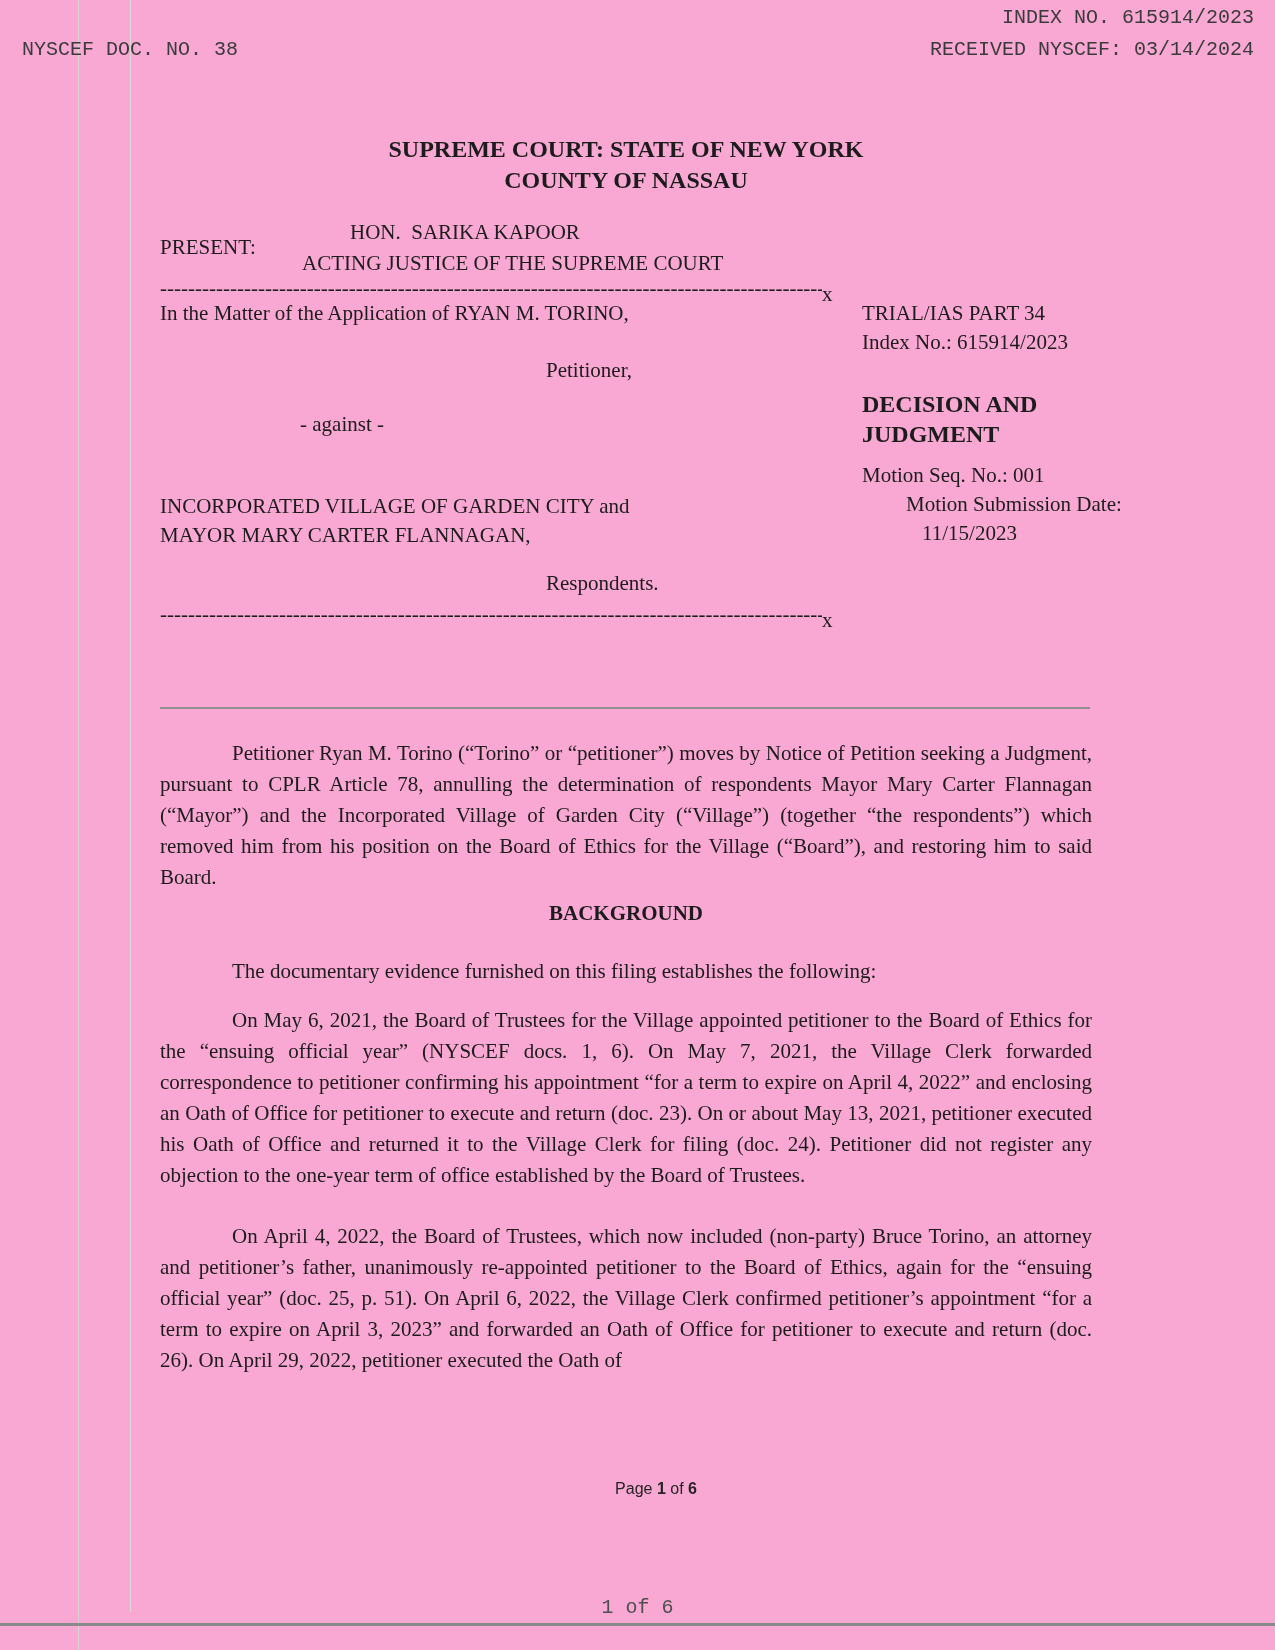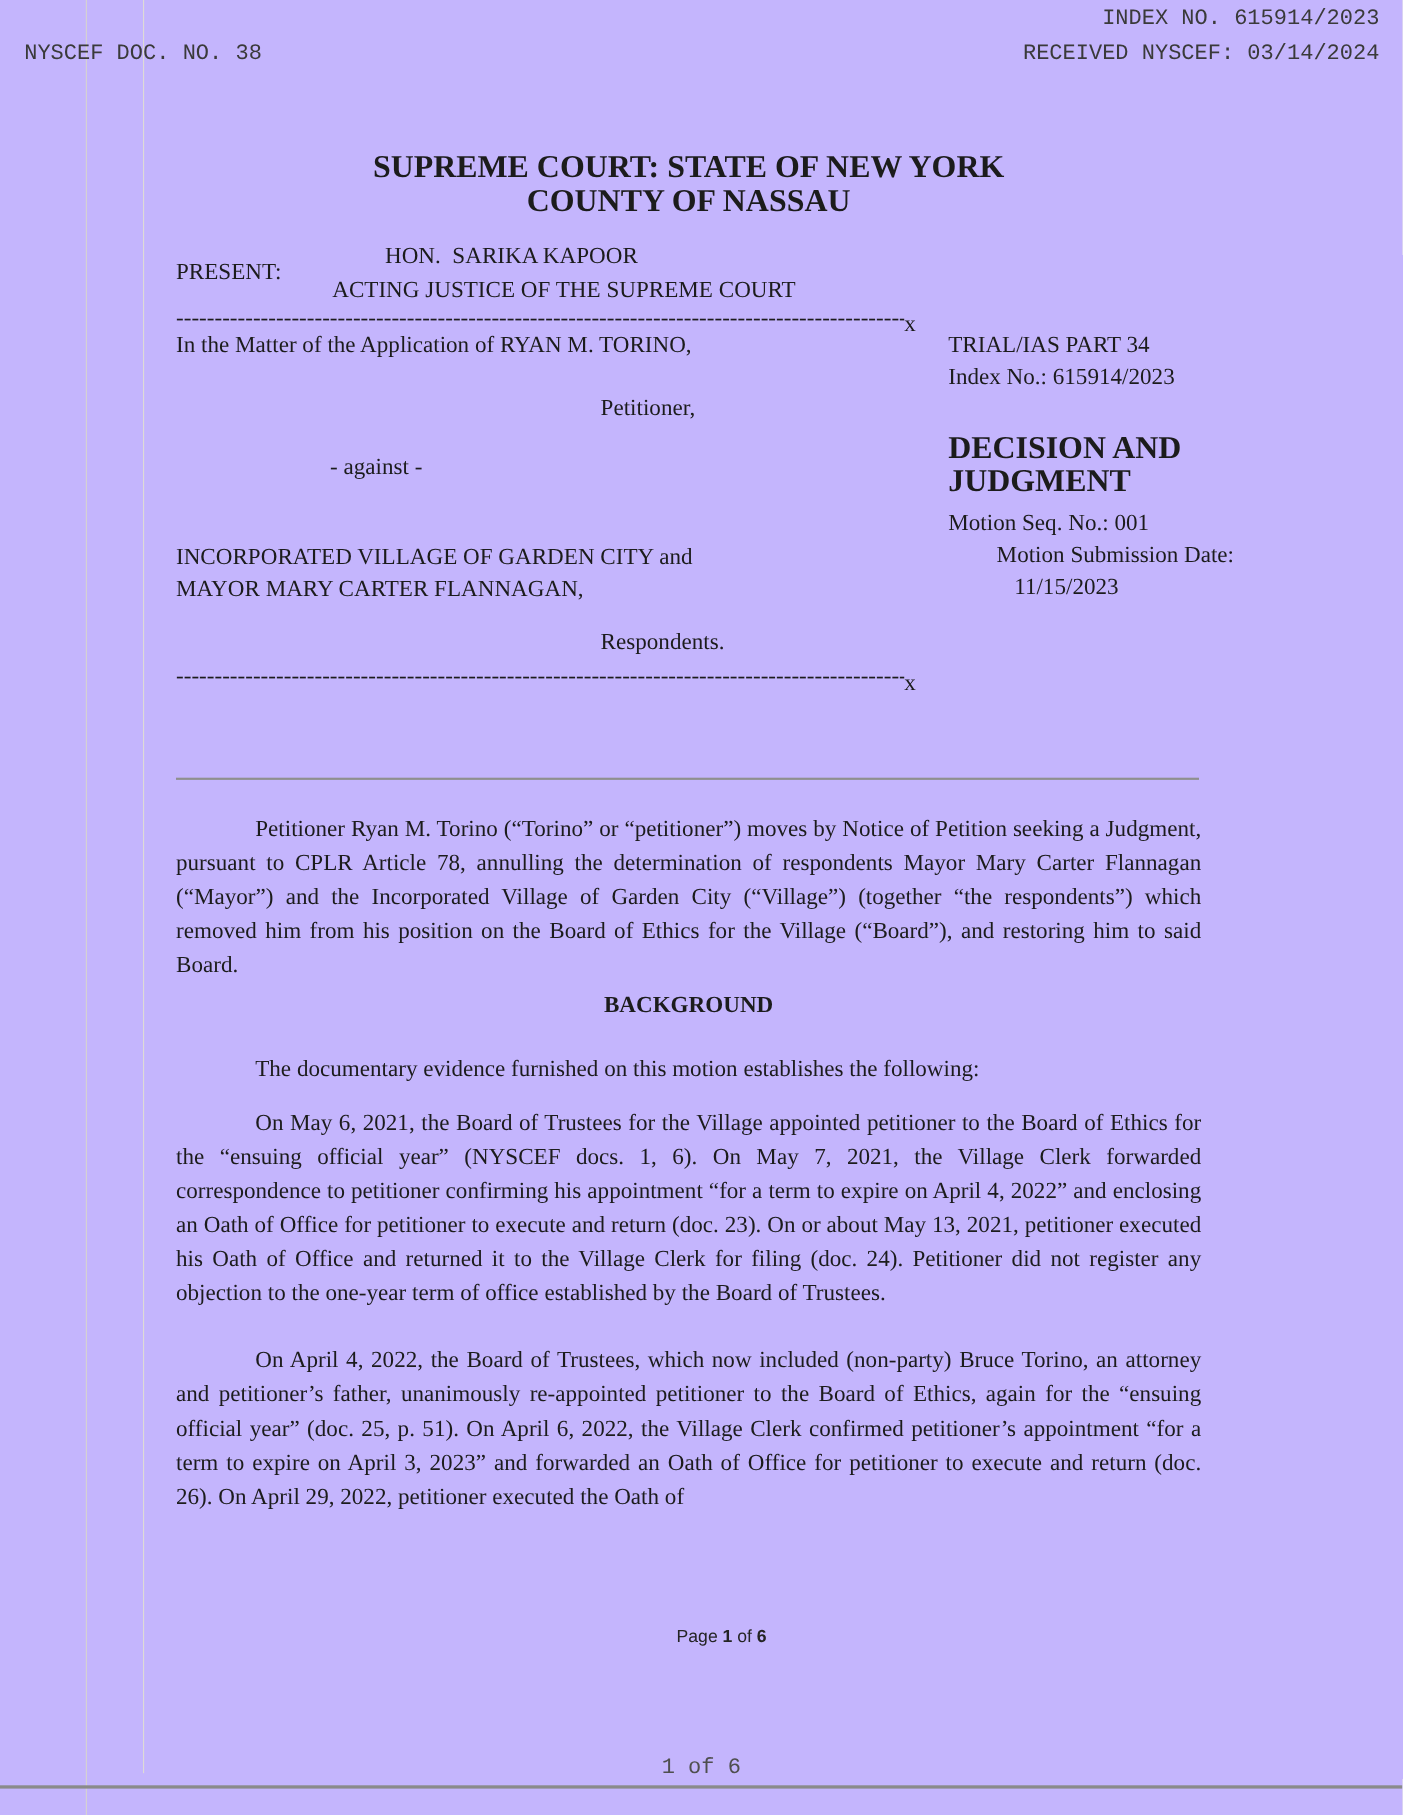--- a/index.html
+++ b/index.html
@@ -1,41 +1,41 @@
 <!DOCTYPE html>
 <html><head>
 <meta charset="utf-8">
 <style>
   html,body{margin:0;padding:0;background:#e9e9e9;}
   .page{
     position:relative;
     width:1275px;height:1650px;
     margin:0 auto;
-    background:#c4b5fd;
+    background:#f9a8d4;
     overflow:hidden;
     font-family:"Liberation Serif","DejaVu Serif",serif;
     color:#1c1c1c;
   }
   
   .artifact-line{position:absolute;top:0;width:1px;background:#d7d4cf;}
   .artifact-line.a1{left:78px;height:1650px;}
   .artifact-line.a2{left:130px;height:1612px;background:#dedbd6;}
 
   
   .ecf{position:absolute;font-family:"Liberation Mono","DejaVu Sans Mono",monospace;
        font-size:20px;color:#3a3a3a;white-space:pre;}
   .ecf.index{top:6px;right:21px;}
   .ecf.docno{top:38px;left:22px;}
   .ecf.received{top:38px;right:21px;}
 
   .main{position:absolute;left:160px;top:0;width:932px;height:1650px;}
   .abs{position:absolute;white-space:pre;}
   .ctr{left:0;width:100%;text-align:center;}
   .b{font-weight:bold;}
-  .t22{font-size:29px;}
+  .t22{font-size:24px;}
   .t21{font-size:21px;}
 
   .dashline{position:absolute;left:0;font-size:21px;letter-spacing:0;}
   .dash-run{display:inline-block;width:662px;overflow:hidden;white-space:nowrap;vertical-align:baseline;}
   .dash-x{display:inline-block;}
 
   .para{position:absolute;left:0;width:932px;font-size:21px;line-height:31px;
         text-align:justify;text-indent:72px;white-space:normal;}
   .sep-line{position:absolute;left:0;width:930px;height:2px;background:#8f8f8f;}
 
@@ -86,21 +86,21 @@
 
     <div class="dashline" style="top:602px;"><span class="dash-run">--------------------------------------------------------------------------------------------------------------</span><span class="dash-x">x</span></div>
 
 
     <div class="sep-line" style="top:707px;"></div>
 
     <div class="para" style="top:738px;">Petitioner Ryan M. Torino (“Torino” or “petitioner”) moves by Notice of Petition seeking a Judgment, pursuant to CPLR Article 78, annulling the determination of respondents Mayor Mary Carter Flannagan (“Mayor”) and the Incorporated Village of Garden City (“Village”) (together “the respondents”) which removed him from his position on the Board of Ethics for the Village (“Board”), and restoring him to said Board.</div>
 
     <div class="abs ctr b t21" style="top:901px;">BACKGROUND</div>
 
-    <div class="para" style="top:956px;">The documentary evidence furnished on this motion establishes the following:</div>
+    <div class="para" style="top:956px;">The documentary evidence furnished on this filing establishes the following:</div>
     <div class="para" style="top:1005px;">On May 6, 2021, the Board of Trustees for the Village appointed petitioner to the Board of Ethics for the “ensuing official year” (NYSCEF docs. 1, 6). On May 7, 2021, the Village Clerk forwarded correspondence to petitioner confirming his appointment “for a term to expire on April 4, 2022” and enclosing an Oath of Office for petitioner to execute and return (doc. 23). On or about May 13, 2021, petitioner executed his Oath of Office and returned it to the Village Clerk for filing (doc. 24). Petitioner did not register any objection to the one-year term of office established by the Board of Trustees.</div>
     <div class="para" style="top:1221px;">On April 4, 2022, the Board of Trustees, which now included (non-party) Bruce Torino, an attorney and petitioner’s father, unanimously re-appointed petitioner to the Board of Ethics, again for the “ensuing official year” (doc. 25, p. 51). On April 6, 2022, the Village Clerk confirmed petitioner’s appointment “for a term to expire on April 3, 2023” and forwarded an Oath of Office for petitioner to execute and return (doc. 26). On April 29, 2022, petitioner executed the Oath of</div>
   </div>
 
   <div class="page-footer"><span>Page </span><span class="b">1</span><span> of </span><span class="b">6</span></div>
 
   <div class="bottom-rule"></div>
   <div class="bottom-pagination">1 of 6</div>
 
 </div>

